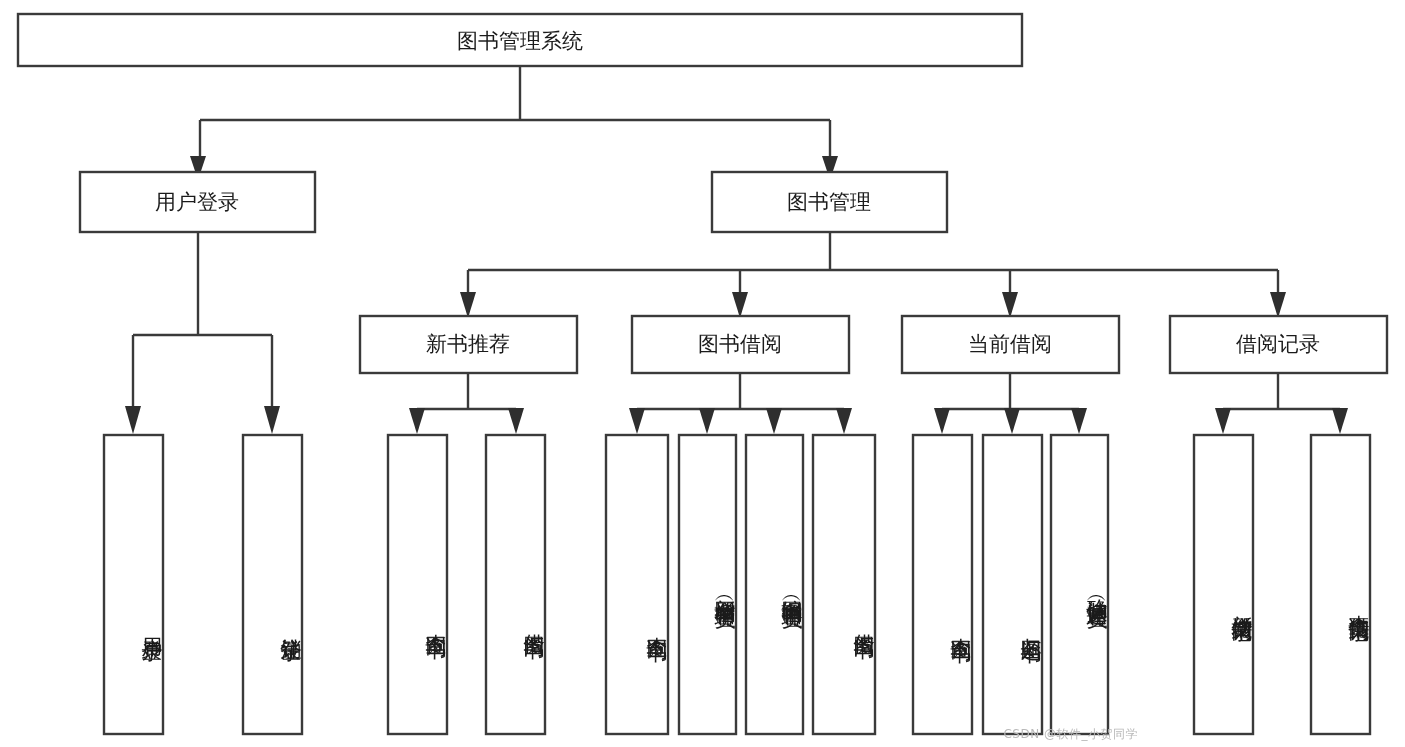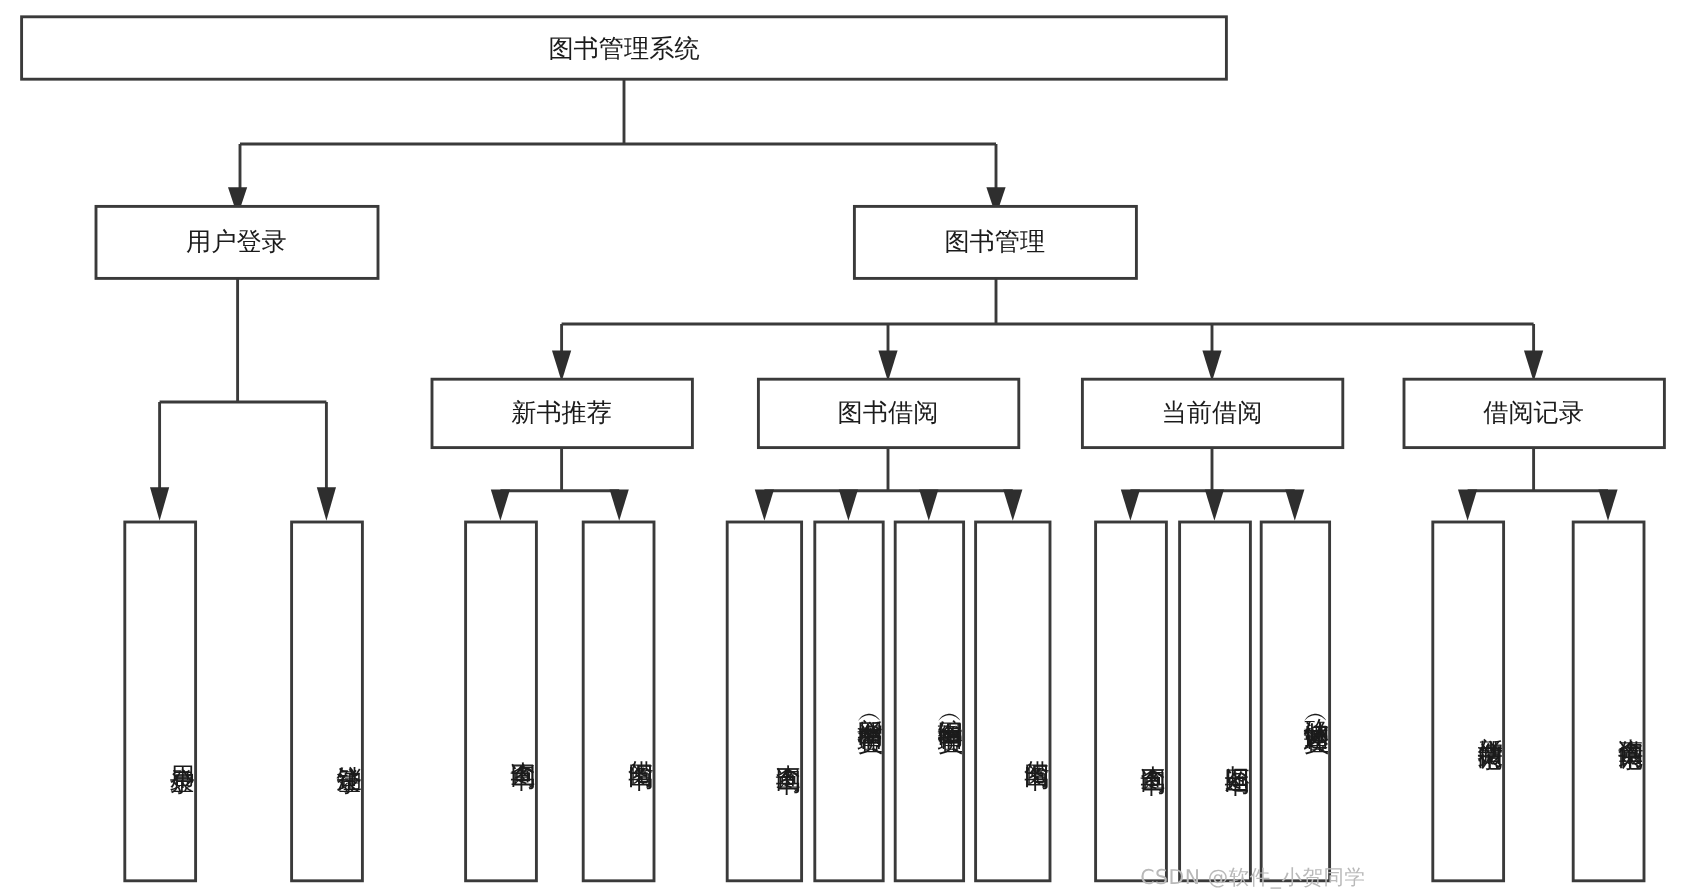--- a/index.html
+++ b/index.html
@@ -62,21 +62,21 @@
     align-items: flex-start;
     justify-content: center;
     white-space: nowrap;
     pointer-events: none;
   }
   .watermark {
     position: absolute;
     right: 10px;
     bottom: 4px;
     font-family: "DejaVu Sans", "Liberation Sans", sans-serif;
-    font-size: 17px;
+    font-size: 12px;
     color: #b9b9b9;
     white-space: nowrap;
     letter-spacing: 0.5px;
   }
 </style>
 </head>
 <body>
 
 <div id="diagram-root">
 

